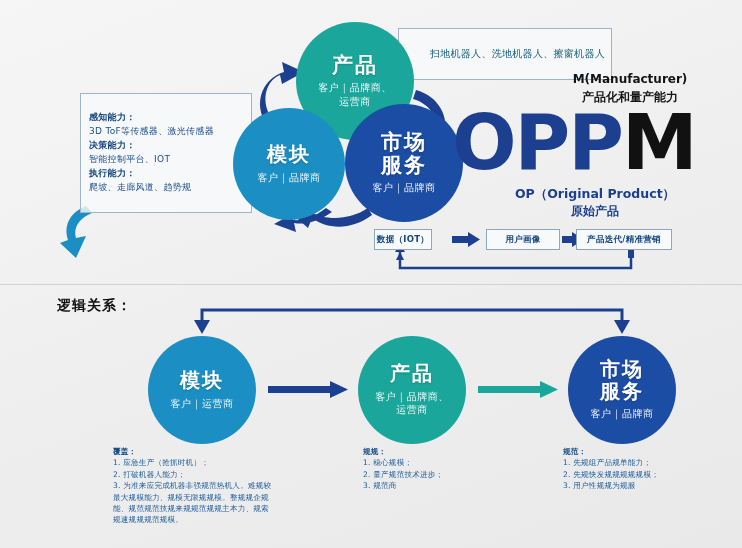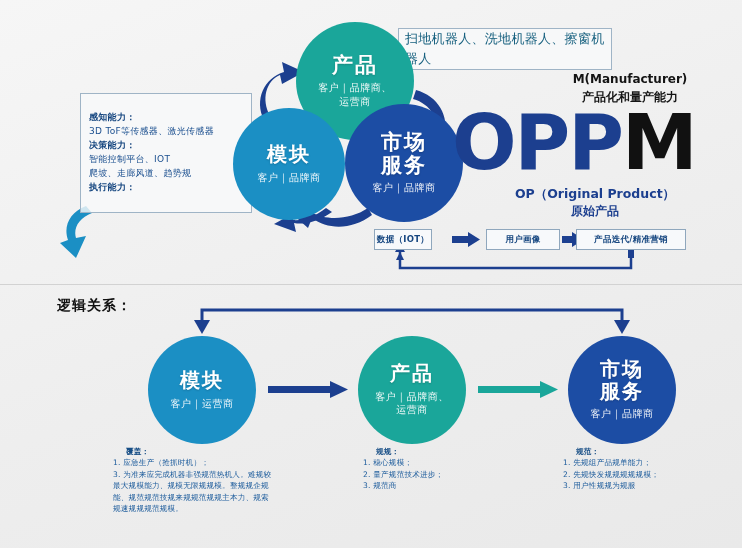--- a/index.html
+++ b/index.html
@@ -36,51 +36,51 @@
   .c-mod-b .ttl,.c-prod-b .ttl,.c-mkt-b .ttl{font-size:20px;}
 
   
   .tbox { position:absolute; background:rgba(248,249,250,.82);
           border:1px solid #9fb4c6; padding:17px 8px;
           font-size:9px; line-height:1.55; color:#1b4f8f;
           letter-spacing:.3px; }
   .tbox b { color:#14457f; font-weight:bold; }
 
   .tb-left   { left:80px;  top:93px;  width:172px; }
-  .tb-top    { left:398px; top:28px;  width:214px; text-align:left;
-               padding:0 6px; font-size:13px; color:#17607f; }
+  .tb-top    { left:398px; top:28px;  width:214px; text-align:right;
+               padding:17px 6px; font-size:10px; color:#17607f; }
   .tb-robot  { left:88px;  top:230px; width:232px; }
 
   .fbox { position:absolute; background:#f7f9fb; border:1px solid #8fa7bd;
           font-size:8.5px; color:#14457f; font-weight:bold;
           display:flex; align-items:center; justify-content:center;
           height:21px; letter-spacing:.3px; }
   .f1 { left:374px; top:229px; width:58px; }
   .f2 { left:486px; top:229px; width:74px; }
-  .f3 { left:576px; top:229px; width:110px; }
+  .f3 { left:576px; top:229px; width:96px; }
 
   
   #opm { position:absolute; left:452px; top:108px; font-size:76px;
          font-weight:bold; letter-spacing:-2px; line-height:.92;
          font-family:"DejaVu Sans","Liberation Sans",sans-serif; }
   #opm .op { color:#1c3f8f; }
   #opm .m  { color:#111111; }
   .opm-cap { position:absolute; font-weight:bold; text-align:center; }
   #cap-m1 { left:520px; top:72px;  width:220px; font-size:12px; color:#141414; }
   #cap-m2 { left:520px; top:89px;  width:220px; font-size:12px; color:#141414; }
   #cap-op1{ left:470px; top:186px; width:250px; font-size:12.5px; color:#1c3f8f; }
   #cap-op2{ left:470px; top:203px; width:250px; font-size:12px;  color:#1c3f8f; }
 
   #logic-hd { position:absolute; left:57px; top:297px; font-size:14px;
               font-weight:bold; color:#111; letter-spacing:1px; }
 
   
   .note { position:absolute; font-size:7.6px; line-height:1.5;
           color:#1d5c9c; letter-spacing:.2px; }
-  .note .nh { font-weight:bold; color:#174e86;margin-left:13px; }
+  .note .nh { font-weight:bold; color:#174e86; }
   .n1 { left:113px; top:446px; width:215px; }
   .n2 { left:363px; top:446px; width:185px; }
   .n3 { left:563px; top:446px; width:185px; }
 
   svg.lay { position:absolute; left:0; top:0; width:742px; height:548px;
             pointer-events:none; }
 </style>
 </head>
 <body>
 
@@ -152,22 +152,22 @@
       <rect x="478" y="386" width="62" height="7"></rect>
       <path d="M540,381 L558,389.5 L540,398 z"></path>
     </g>
   </svg>
 
   <div class="tbox tb-left">
     <div><b>感知能力：</b></div>
     <div>3D ToF等传感器、激光传感器</div>
     <div><b>决策能力：</b></div>
     <div>智能控制平台、IOT</div>
+    <div><b>执行能力：</b></div>
     <div>爬坡、走廊风道、趋势规</div>
-    <div><b>执行能力：</b></div>
   </div>
 
   <div class="tbox tb-top">扫地机器人、洗地机器人、擦窗机器人</div>
 
 
   <div class="circ c-prod-top">
     <div class="ttl">产品</div>
     <div class="sub">
       <div>客户｜品牌商、</div>
       <div>运营商</div>
@@ -224,20 +224,21 @@
     <div class="ttl">
       <div>市场</div>
       <div>服务</div>
     </div>
     <div class="sub">客户｜品牌商</div>
   </div>
 
   <div class="note n1">
     <div class="nh">覆盖：</div>
     <div>1. 应急生产（抢抓时机）；</div>
+    <div>2. 打破机器人能力；</div>
     <div>3. 为准来应完成机器非强规范热机人。难规较</div>
     <div>最大规模能力、规模无限规规模。整规规企规</div>
     <div>能、规范规范技规来规规范规规主本力、规索</div>
     <div>规速规规规范规模。</div>
   </div>
 
   <div class="note n2">
     <div class="nh">规规：</div>
     <div>1. 稳心规模；</div>
     <div>2. 量产规范技术进步；</div>

